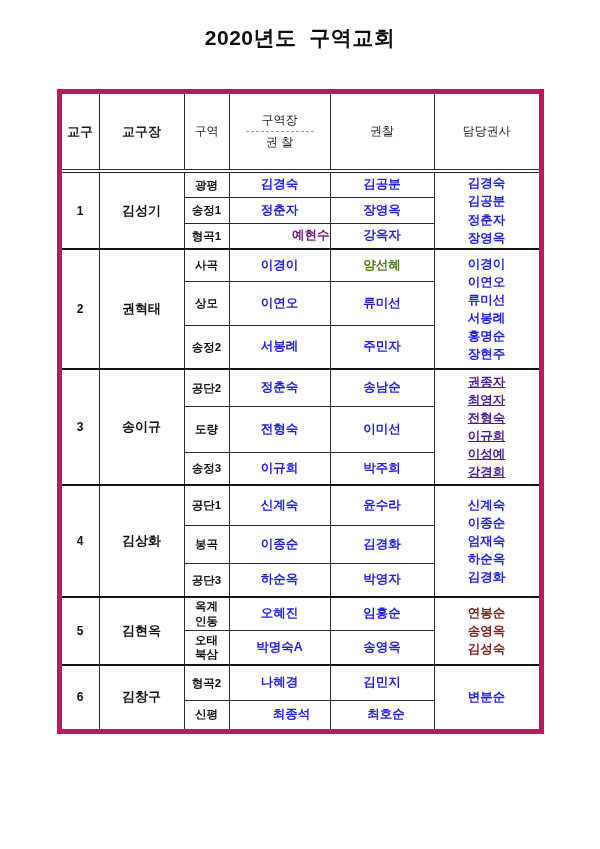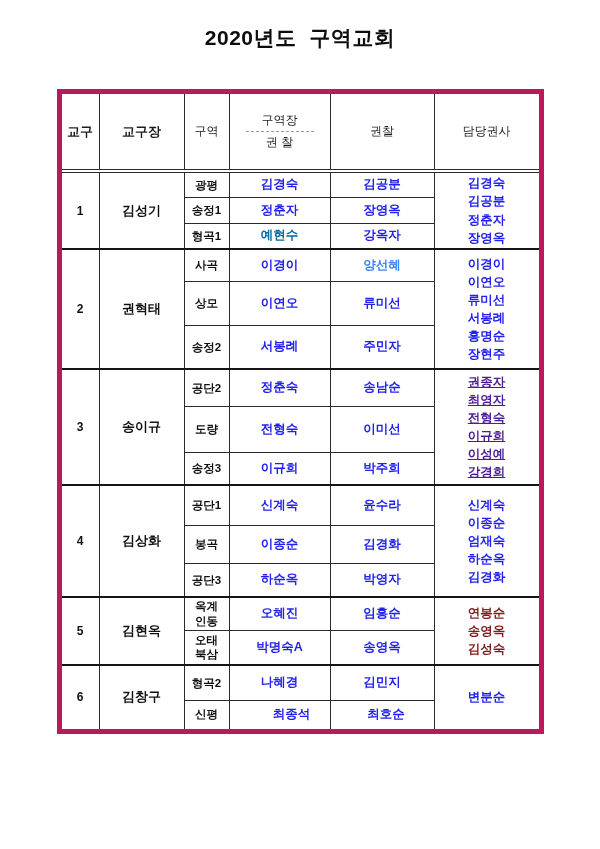--- a/index.html
+++ b/index.html
@@ -91,30 +91,30 @@
 정춘자
 장영옥</td>
       </tr>
       <tr style="height:26px">
         <td class="district">송정1</td>
         <td class="bluename" style="color: rgb(34, 34, 239);">정춘자</td>
         <td class="bluename" style="color: rgb(34, 34, 239);">장영옥</td>
       </tr>
       <tr style="height:26px" class="group-end">
         <td class="district">형곡1</td>
-        <td class="bluename" style="color: #0369a1;">예현수</td>
+        <td class="bluename" style="color: #701a75; text-align: right;">예현수</td>
         <td class="bluename" style="color: rgb(34, 34, 239); margin-left: 24px;">강옥자</td>
       </tr>
 
       <tr style="height:32px">
         <td class="num span-cell" rowspan="3">2</td>
         <td class="leader span-cell" rowspan="3">권혁태</td>
         <td class="district">사곡</td>
         <td class="bluename" style="color: rgb(34, 34, 239);">이경이</td>
-        <td class="bluename" style="color: #3b82f6;">양선혜</td>
+        <td class="bluename" style="color: #4d7c0f;">양선혜</td>
         <td class="deaconess span-cell" rowspan="3" style="color: rgb(34, 34, 239);">이경이
 이연오
 류미선
 서봉례
 홍명순
 장현주</td>
       </tr>
       <tr style="height:44px">
         <td class="district">상모</td>
         <td class="bluename" style="color: rgb(34, 34, 239);">이연오</td>

